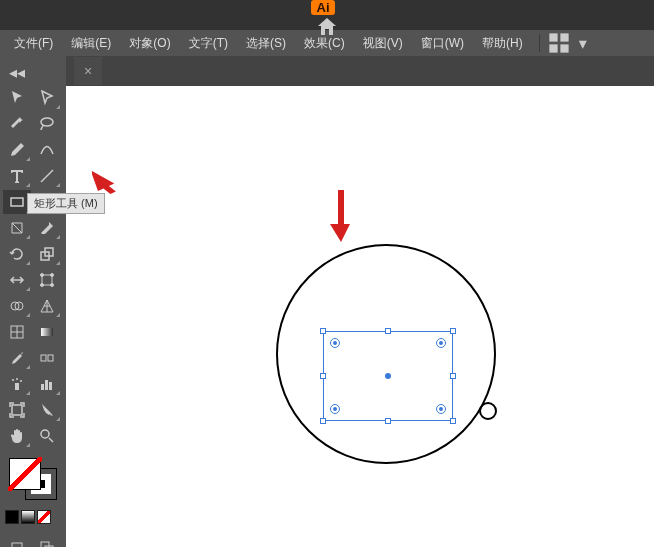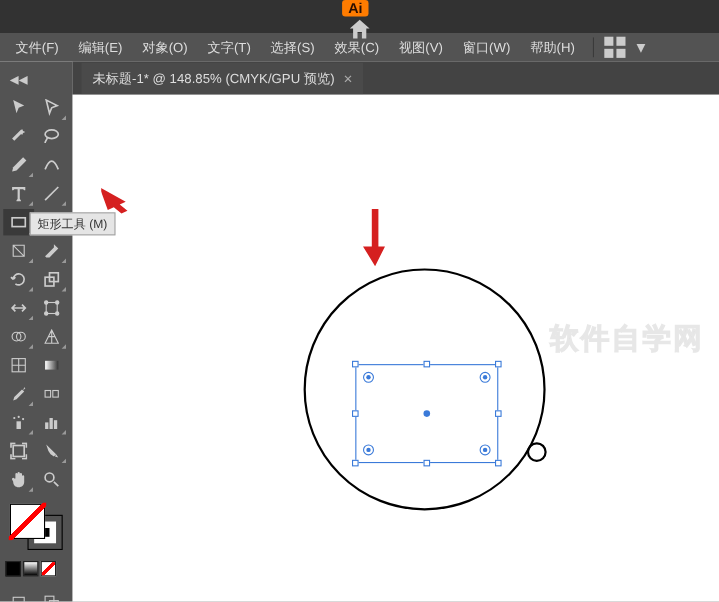--- a/index.html
+++ b/index.html
@@ -344,21 +344,20 @@
             </svg>
           </div>
       </div>
 
     </div>
   </div>
 
   <div class="canvas-area">
     <div class="tabs">
       <div class="tab">
-        <span>未标题-1* @ 148.85% (CMYK/GPU 预览)</span>
         <span class="tab-close">×</span>
       </div>
     </div>
     <div class="canvas">
       <div class="circle-shape"></div>
       <div class="small-circle"></div>
       <div class="rect-selected">
         <div class="sel-handle tl"></div>
         <div class="sel-handle tm"></div>
         <div class="sel-handle tr"></div>
@@ -367,21 +366,20 @@
         <div class="sel-handle bl"></div>
         <div class="sel-handle bm"></div>
         <div class="sel-handle br"></div>
         <div class="corner-dot tl"></div>
         <div class="corner-dot tr"></div>
         <div class="corner-dot bl"></div>
         <div class="corner-dot br"></div>
         <div class="center-dot"></div>
       </div>
       <div class="watermark">
-        <div class="wm-main">软件自学网</div>
       </div>
     </div>
   </div>
 </div>
 
 <div class="tooltip">矩形工具 (M)</div>
 
 <div class="arrow-red a1">
   <svg width="26" height="34" viewBox="0 0 26 34">
       <path d="M4 2 L20 24 L14 24 L18 32 L12 32 L8 24 L2 24 Z" fill="#d52020" transform="rotate(-25 13 17)"></path>

